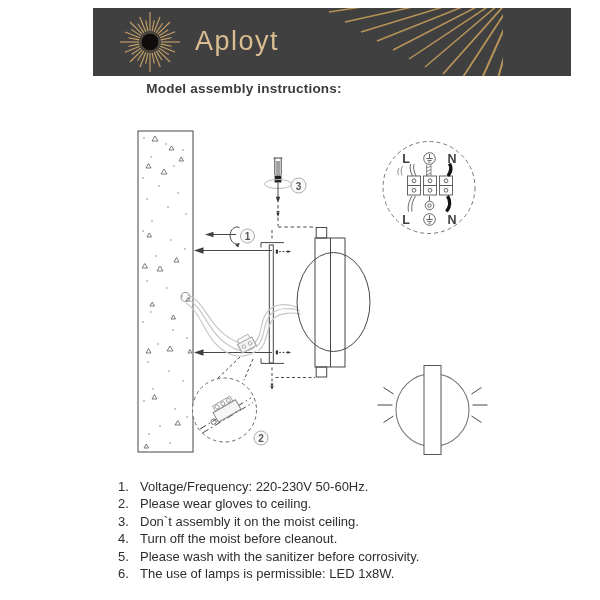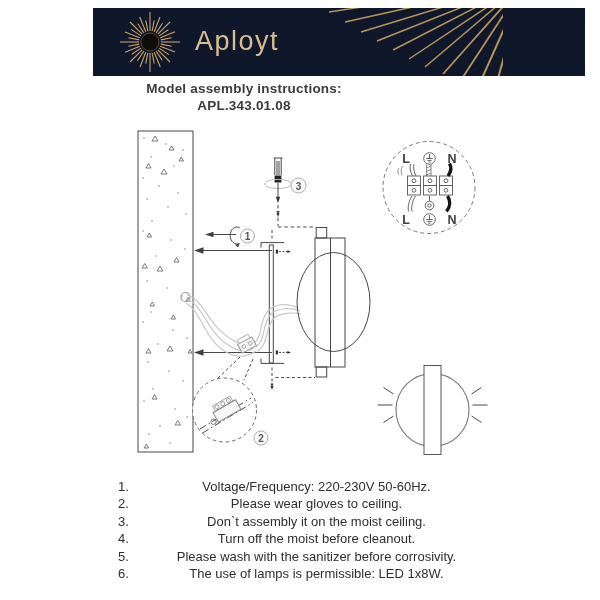--- a/index.html
+++ b/index.html
@@ -1,36 +1,36 @@
 <!DOCTYPE html>
 <html><head>
 <meta charset="utf-8">
 <style>
   html,body{margin:0;padding:0;background:#fff;}
   .page{position:relative;width:600px;height:600px;background:#ffffff;overflow:hidden;
         font-family:"Liberation Sans",sans-serif;}
   
-  .banner{position:absolute;left:93px;top:8px;width:478px;height:68px;background:#0f172a;overflow:hidden;padding-left:14px;}
+  .banner{position:absolute;left:93px;top:8px;width:478px;height:68px;background:#404040;overflow:hidden;}
   .banner svg{position:absolute;left:0;top:0;}
   .brand{position:absolute;left:102px;top:14px;font-size:27px;line-height:38px;color:#d9bc90;
          font-weight:500;letter-spacing:1.5px;}
   
   .title-block{position:absolute;left:0;top:81px;width:488px;text-align:center;color:#3b3b3b;}
   .title-line{font-size:13.5px;line-height:16.5px;font-weight:600;letter-spacing:.2px;}
   
   .diagram{position:absolute;left:0;top:0;width:600px;height:600px;}
   .diagram line,.diagram path.s,.diagram rect.s,.diagram ellipse.s,.diagram circle.s{
       stroke:#474747;stroke-width:1;fill:none;}
   text.callout{font-size:10px;font-weight:700;fill:#555;text-anchor:middle;dominant-baseline:central;}
   text.wl{font-size:12.5px;font-weight:600;fill:#3f3f3f;text-anchor:middle;dominant-baseline:central;}
   
   .instructions{position:absolute;left:118px;top:478px;width:375px;color:#2e2e2e;font-size:13px;}
   .inst-row{display:flex;line-height:17.4px;}
   .inst-num{flex:0 0 22px;}
-  .inst-txt{flex:1;white-space:nowrap;text-align:center;}
+  .inst-txt{flex:1;white-space:nowrap;}
 </style>
 </head>
 <body>
 
 <div class="page">
 
   <div class="banner">
     <svg width="410" height="68" viewBox="0 0 410 68">
 
       <g transform="translate(57,34)" stroke="#c8a268" stroke-width="1.1">
@@ -62,21 +62,20 @@
         <line x1="432" y1="-26" x2="368" y2="72" stroke-width="1.8"></line>
         <line x1="432" y1="-26" x2="386" y2="77" stroke-width="2"></line>
         <line x1="432" y1="-26" x2="402" y2="81" stroke-width="2"></line>
       </g>
     </svg>
     <span class="brand">Aployt</span>
   </div>
 
   <div class="title-block">
     <div class="title-line">Model assembly instructions:</div>
-    <div class="title-line">APL.343.01.08</div>
   </div>
 
   <svg class="diagram" viewBox="0 0 600 600">
 
     <g>
       <rect class="s" x="138" y="131" width="55" height="321" fill="#fff" stroke-width="1.2"></rect>
       <path d="M152 141l6 0-3-5z M169 150l5 0-2.5-4z M146 168l5 0-2.5-4.5z M161 174l6 0-3-5z
                M179 161l4.5 0-2.2-4z M147 237l4.5 0-2.2-4z M142 268l5.5 0-2.7-4.5z M157 271l6 0-3-5z
                M174 262l5 0-2.5-4.5z M150 306l4.5 0-2.2-4z M186 301l4 0-2-3.5z M171 319l4.5 0-2.2-4z
                M146 353l5 0-2.5-4.5z M167 351l6 0-3-5z M188 353l4 0-2-3.5z M152 399l5 0-2.5-4.5z

